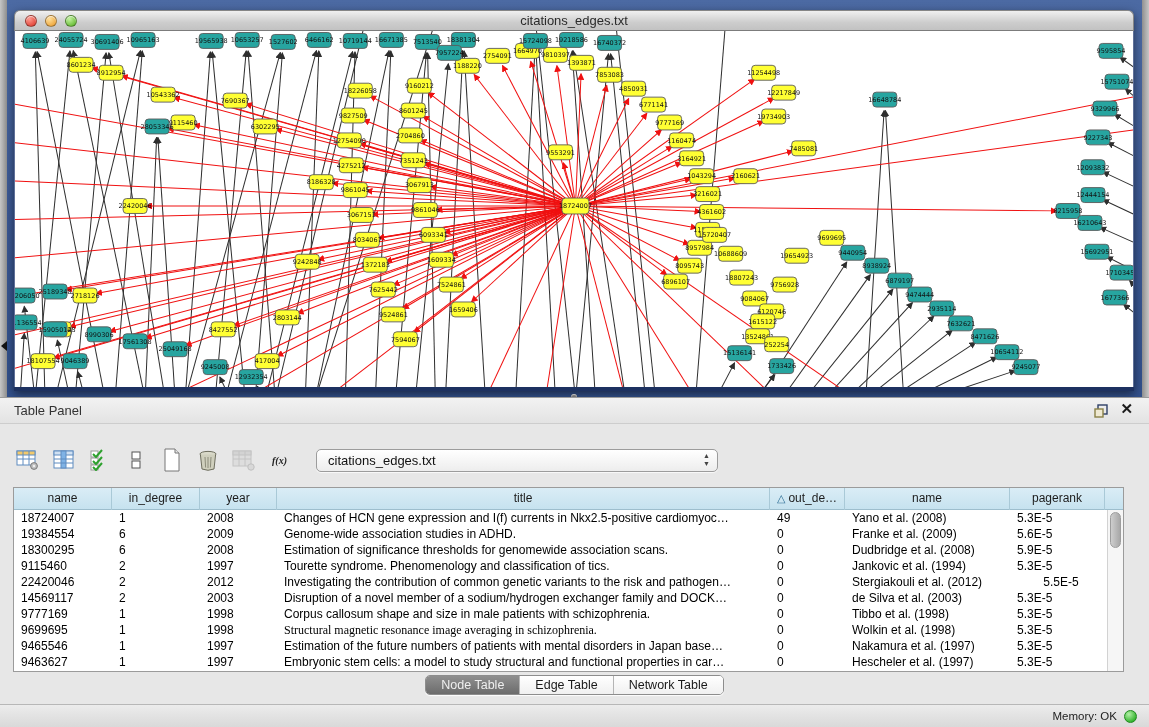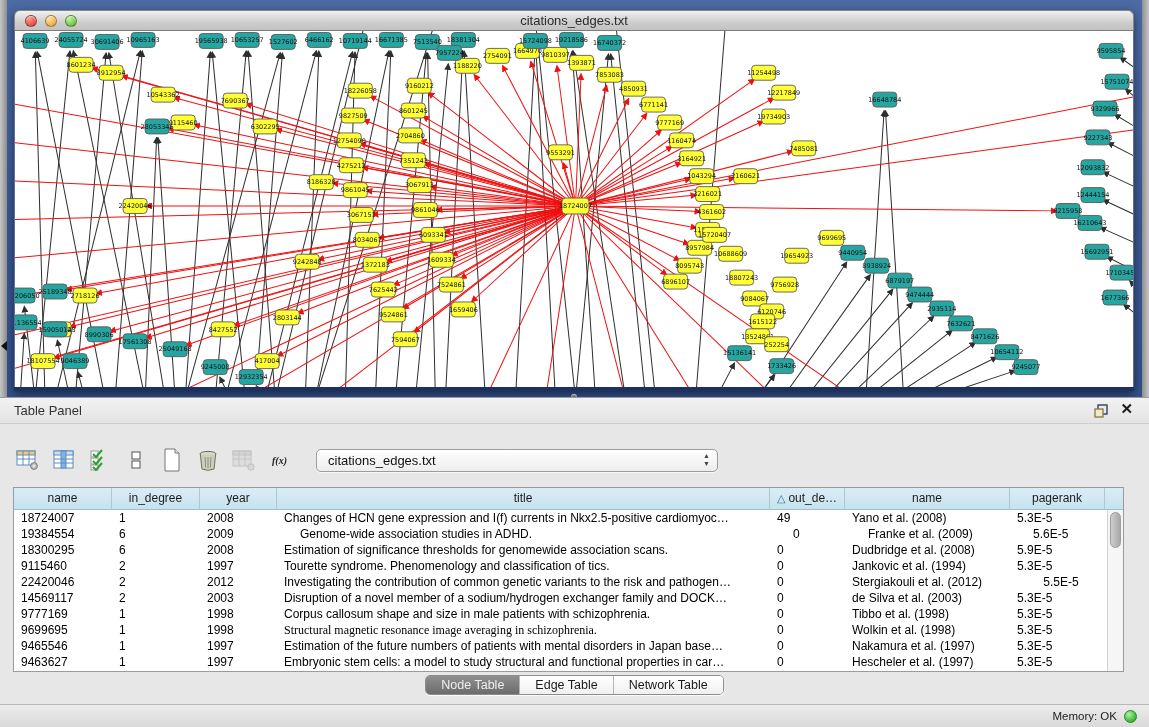--- a/index.html
+++ b/index.html
@@ -868,21 +868,21 @@
           <div class="td" style="width: 77px;">2008</div>
           <div class="td" style="width: 493px;">Changes of HCN gene expression and I(f) currents in Nkx2.5-positive cardiomyoc…</div>
           <div class="td" style="width: 75px;">49</div>
           <div class="td" style="width: 165px;">Yano et al. (2008)</div>
           <div class="td" style="width: 95px;">5.3E-5</div>
         </div>
         <div class="tr">
           <div class="td" style="width: 98px;">19384554</div>
           <div class="td" style="width: 88px;">6</div>
           <div class="td" style="width: 77px;">2009</div>
-          <div class="td" style="width: 493px; margin-left: 16px;">Genome-wide association studies in ADHD.</div>
+          <div class="td" style="width: 493px;">Genome-wide association studies in ADHD.</div>
           <div class="td" style="width: 75px;">0</div>
           <div class="td" style="width: 165px;">Franke et al. (2009)</div>
           <div class="td" style="width: 95px;">5.6E-5</div>
         </div>
         <div class="tr">
           <div class="td" style="width: 98px;">18300295</div>
           <div class="td" style="width: 88px;">6</div>
           <div class="td" style="width: 77px;">2008</div>
           <div class="td" style="width: 493px;">Estimation of significance thresholds for genomewide association scans.</div>
           <div class="td" style="width: 75px;">0</div>

